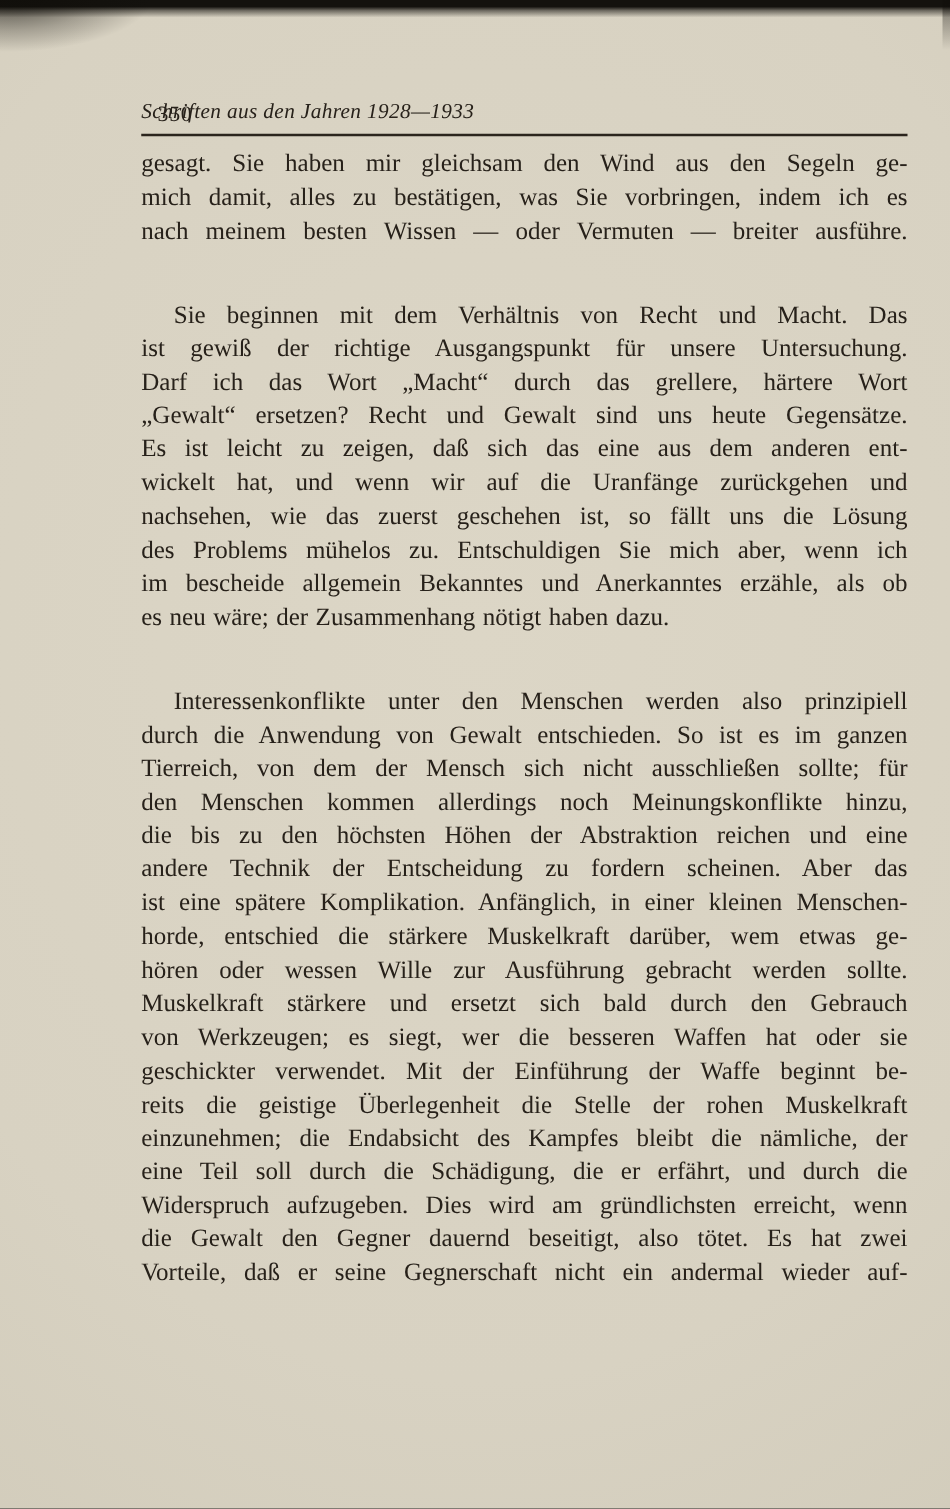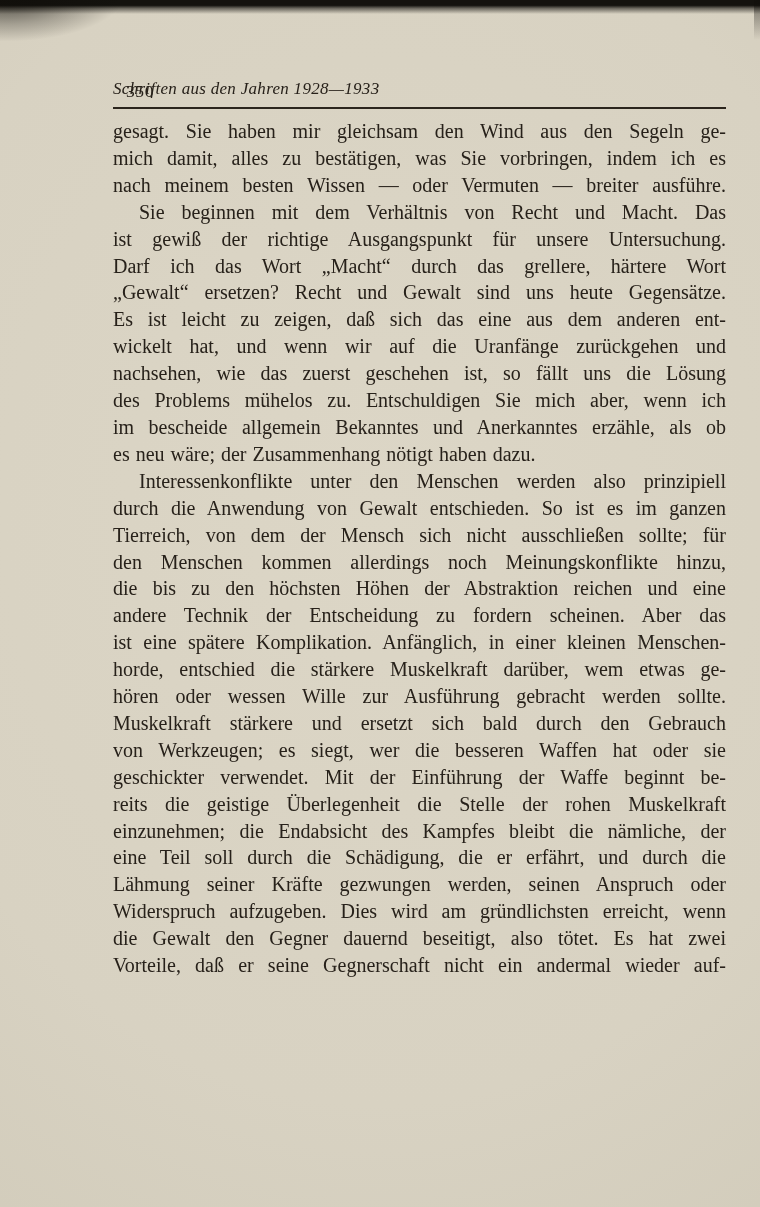--- a/index.html
+++ b/index.html
@@ -71,21 +71,21 @@
     font-size: 20px;
     line-height: 26.9px;
     word-spacing: 1px;
   }
   .line {
     text-align: justify;
     text-align-last: justify;
     white-space: normal;
   }
   .line.line-end { text-align-last: left; }
-  .paragraph.indented .line.first { text-indent: 26px; }
+  .paragraph.indented .line.first { text-indent: 26px; margin-top: 40px; }
 </style>
 </head>
 <body>
 
 <div class="scan">
   <div class="top-edge"></div>
   <div class="corner-shadow"></div>
   <div class="right-edge"></div>
 
   <div class="page-inner">
@@ -121,20 +121,19 @@
           <div class="line">andere Technik der Entscheidung zu fordern scheinen. Aber das</div>
           <div class="line">ist eine spätere Komplikation. Anfänglich, in einer kleinen Menschen-</div>
           <div class="line">horde, entschied die stärkere Muskelkraft darüber, wem etwas ge-</div>
           <div class="line">hören oder wessen Wille zur Ausführung gebracht werden sollte.</div>
           <div class="line">Muskelkraft stärkere und ersetzt sich bald durch den Gebrauch</div>
           <div class="line">von Werkzeugen; es siegt, wer die besseren Waffen hat oder sie</div>
           <div class="line">geschickter verwendet. Mit der Einführung der Waffe beginnt be-</div>
           <div class="line">reits die geistige Überlegenheit die Stelle der rohen Muskelkraft</div>
           <div class="line">einzunehmen; die Endabsicht des Kampfes bleibt die nämliche, der</div>
           <div class="line">eine Teil soll durch die Schädigung, die er erfährt, und durch die</div>
-          <div class="line">Lähmung seiner Kräfte gezwungen werden, seinen Anspruch oder</div>
           <div class="line">Widerspruch aufzugeben. Dies wird am gründlichsten erreicht, wenn</div>
           <div class="line">die Gewalt den Gegner dauernd beseitigt, also tötet. Es hat zwei</div>
           <div class="line">Vorteile, daß er seine Gegnerschaft nicht ein andermal wieder auf-</div>
         </div>
       </div>
   </div>
 </div>
 
 </body></html>

